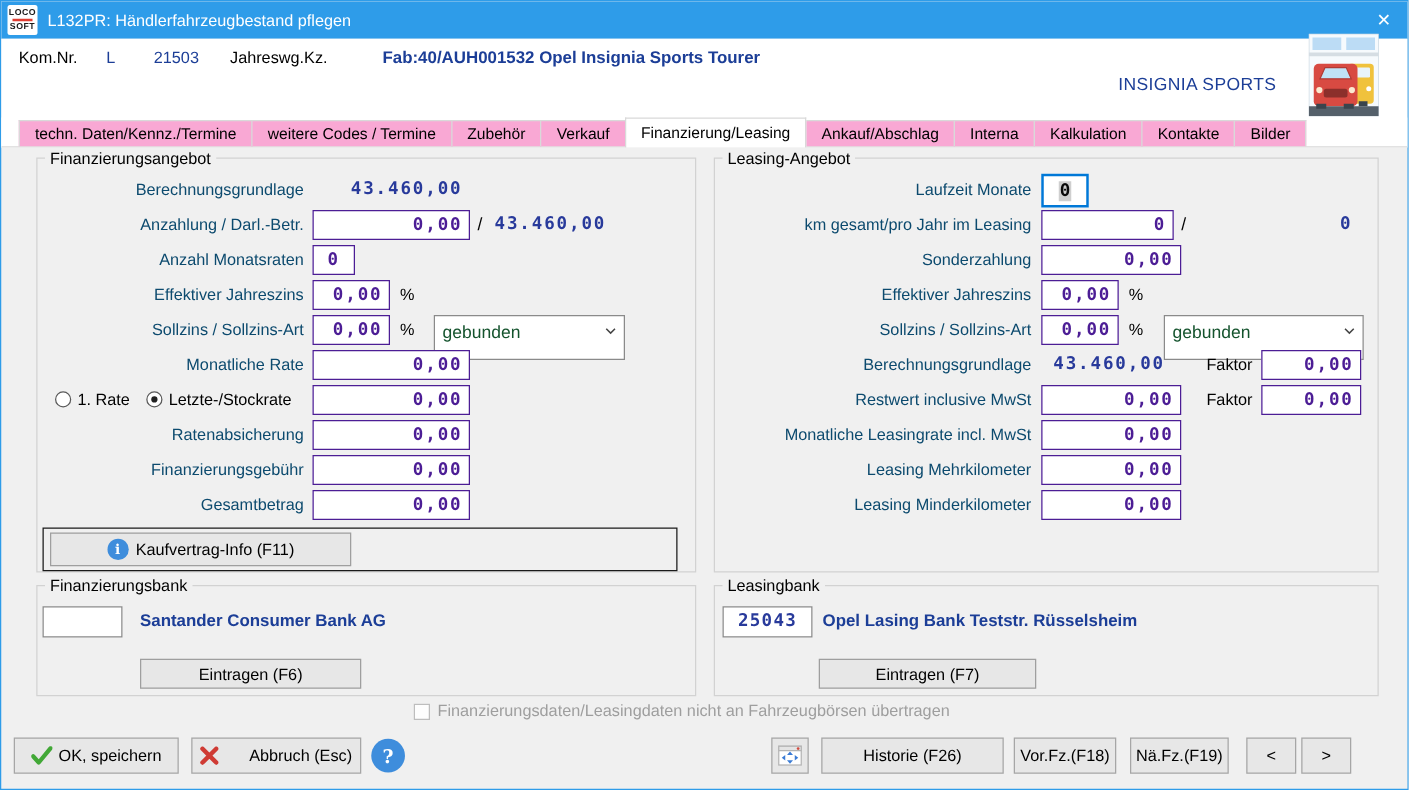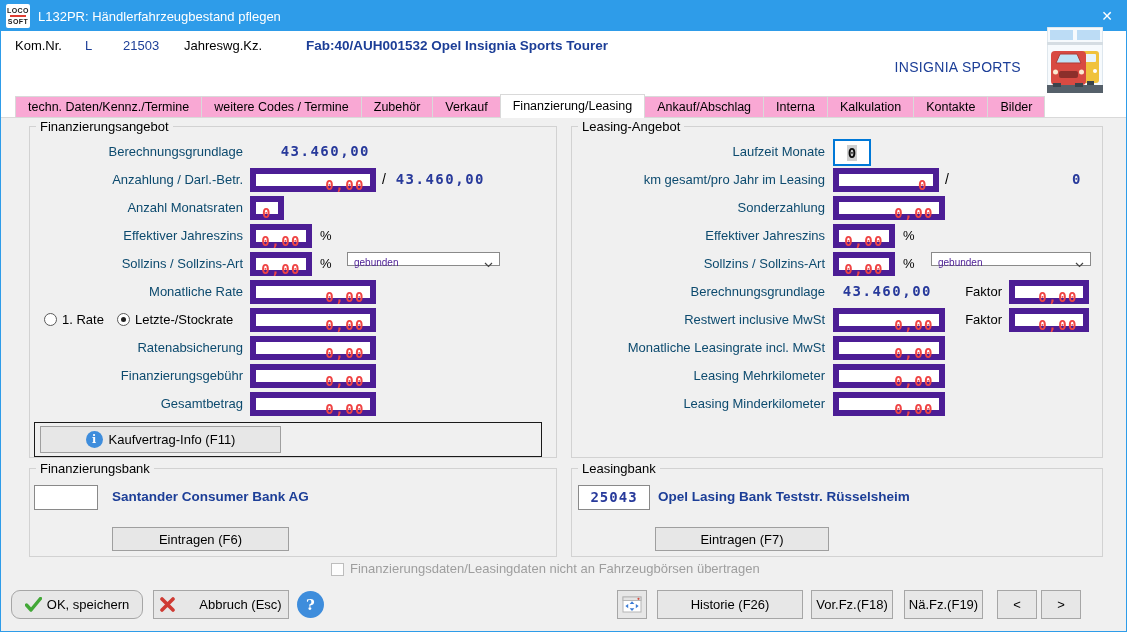--- a/index.html
+++ b/index.html
@@ -31,29 +31,29 @@
     margin-right:-1px;white-space:nowrap;}
   .tab.active{background:#fff;height:24px;line-height:23px;margin-bottom:-1px;z-index:2;}
   
   .group{position:absolute;border:1px solid #d2d2d2;}
   .group-label{position:absolute;top:-8px;left:6px;background:#f0f0f0;padding:0 4px;
     font-size:13px;color:#000;white-space:nowrap;}
   .row{position:absolute;left:0;width:100%;height:24px;}
   .lbl{position:absolute;top:4px;font-size:13px;color:#0c4a6e;white-space:nowrap;}
   .fin .lbl{right:313px;}
   .lea .lbl{right:277px;}
-  .field{position:absolute;top:0;height:24px;background:#fff;border:6px solid #4c1d95;
+  .field{position:absolute;top:0;height:24px;background:#fff;border:1px solid #4c1d95;
     font-family:"DejaVu Sans Mono",monospace;font-weight:bold;font-size:14px;
-    letter-spacing:1.5px;color:#ef4444;text-align:right;padding:3px 5px 0 0;}
+    letter-spacing:1.5px;color:#4c1d95;text-align:right;padding:3px 5px 0 0;}
   .ro{position:absolute;top:3px;font-family:"DejaVu Sans Mono",monospace;font-weight:bold;
     font-size:14px;letter-spacing:1.5px;color:#283a9b;text-align:right;}
   .sep{position:absolute;top:3px;font-size:14px;color:#000;}
   .unit{position:absolute;top:4px;font-size:13px;color:#000;}
-  .select{position:absolute;top:0;height:14px;background:#fff;border:1px solid #8a8a8a;
-    font-size:10px;color:#4c1d95;padding:4px 18px 0 6px;}
+  .select{position:absolute;top:0;height:36px;background:#fff;border:1px solid #8a8a8a;
+    font-size:14px;color:#14532d;padding:4px 18px 0 6px;}
   .select svg{position:absolute;right:6px;top:9px;}
   .focusfield{position:absolute;top:-1px;height:27px;background:#fff;border:2px solid #0078d7;
     font-family:"DejaVu Sans Mono",monospace;font-weight:bold;font-size:14px;color:#0a0a0a;
     display:flex;align-items:center;justify-content:center;}
   .focusfield .sel{background:#cfcfcf;padding:0 1px;}
   .radio{position:absolute;top:5px;width:13px;height:13px;border:1px solid #5a5a5a;
     border-radius:50%;background:#fff;}
   .radio.checked::after{content:"";position:absolute;left:3px;top:3px;width:5px;height:5px;
     border-radius:50%;background:#222;}
   .rlbl{position:absolute;top:4px;font-size:13px;color:#000;white-space:nowrap;}
@@ -291,21 +291,21 @@
   <div class="group" style="left:570px;top:467px;width:532px;height:89px;">
     <span class="group-label">Leasingbank</span>
     <span class="bank-code" style="left:6px;top:16px;width:72px;">25043</span>
     <span class="bank-name" style="left:86px;top:20px;">Opel Lasing Bank Teststr. Rüsselsheim</span>
     <span class="gbtn" style="left:83px;top:58px;width:174px;">Eintragen (F7)</span>
   </div>
 
   <span class="chk"></span>
   <span class="chklbl">Finanzierungsdaten/Leasingdaten nicht an Fahrzeugbörsen übertragen</span>
 
-  <div class="btn" style="left:10px;width:132px;border-radius:9px;">
+  <div class="btn" style="left:10px;width:132px;">
     <svg width="17" height="15" viewBox="0 0 17 15">
         <path d="M1.5 8 L6 13 L15.5 1.5" fill="none" stroke="#42a837" stroke-width="3.4" stroke-linecap="round" stroke-linejoin="round"></path>
       </svg>
     <span>OK, speichern</span>
   </div>
 
   <div class="btn" style="left:152px;width:136px;gap:24px;">
     <svg width="15" height="15" viewBox="0 0 15 15">
         <path d="M2 2 L13 13 M13 2 L2 13" fill="none" stroke="#cf3b34" stroke-width="3.6" stroke-linecap="round"></path>
       </svg>

